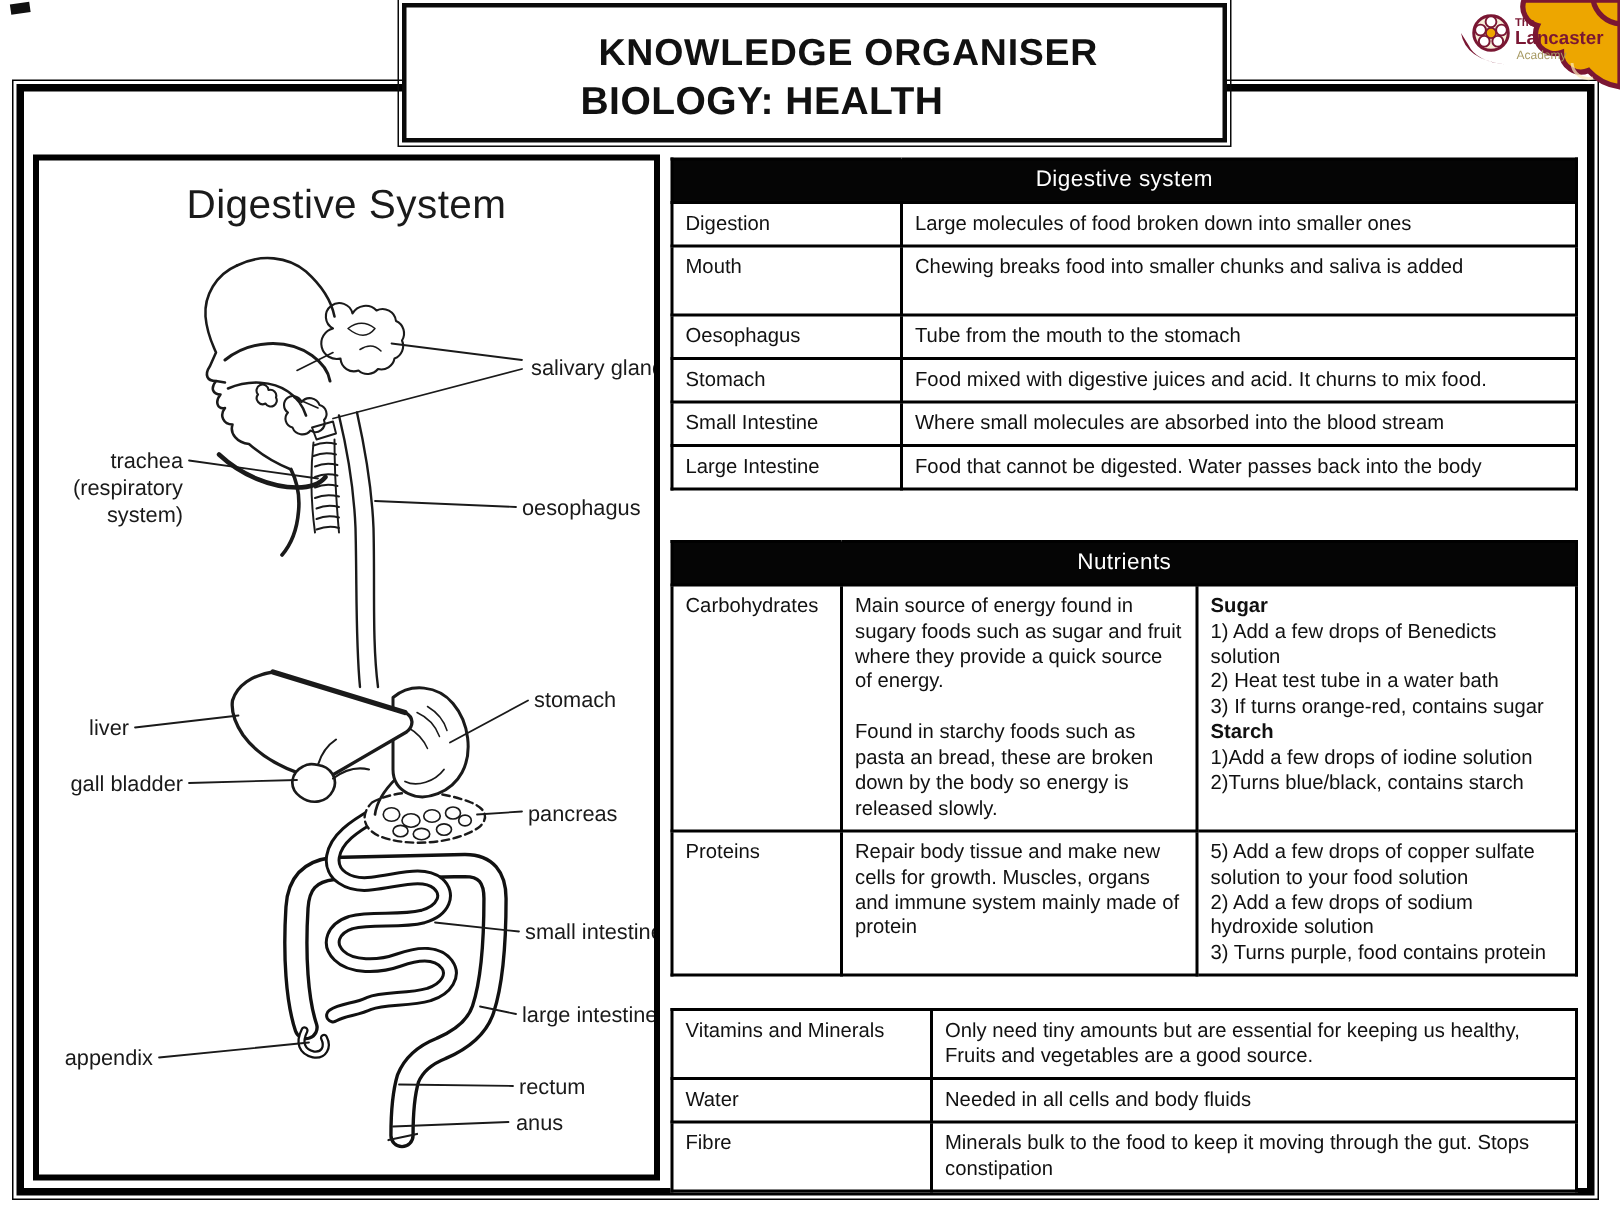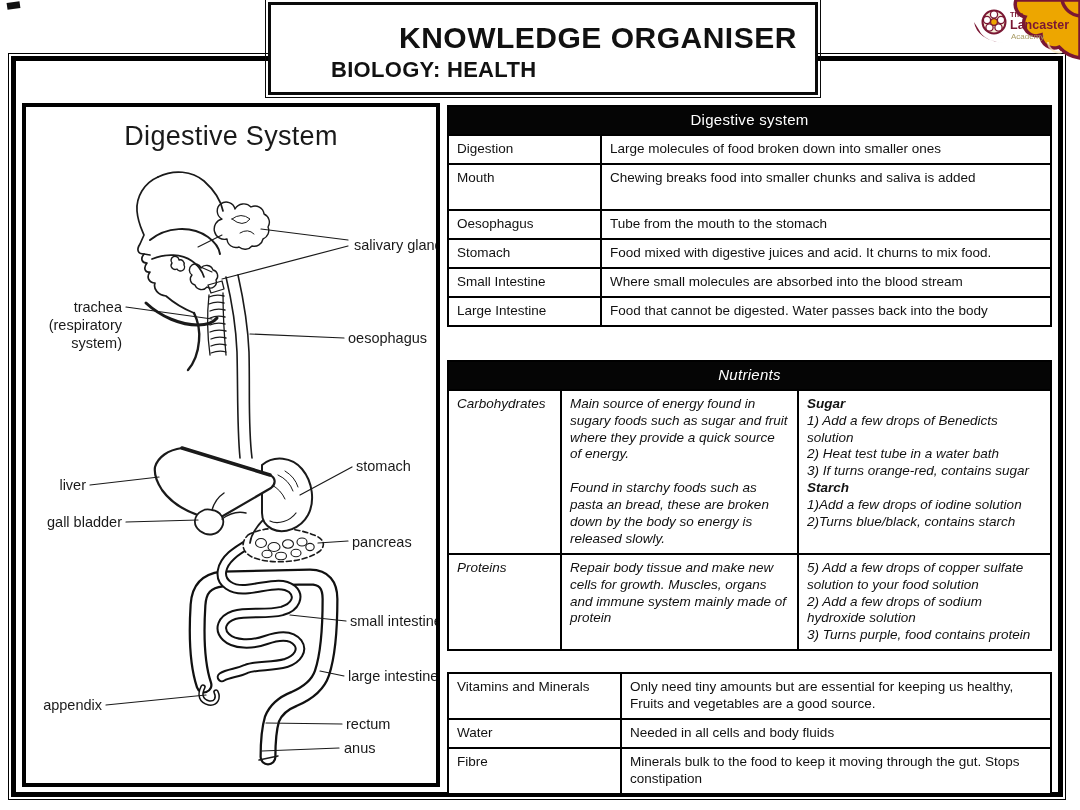--- a/index.html
+++ b/index.html
@@ -10,22 +10,22 @@
   .corner-artifact{position:absolute;left:7px;top:2px;width:13px;height:7px;background:#111;transform:rotate(-8deg);}
   .frame{
     position:absolute;left:11px;top:56px;width:1042px;height:731px;
     border:5px solid #000;outline:1px solid #000;outline-offset:2px;background:#fff;
   }
   .title-box{
     position:absolute;left:268px;top:2px;width:544px;height:87px;
     border:3px solid #0a0a0a;outline:1px solid #0a0a0a;outline-offset:2px;
     background:#fff;z-index:5;box-sizing:content-box;
   }
-  .title-box .t1{margin:16px 0 0 128px;font-size:30px;font-weight:bold;letter-spacing:.5px;}
-  .title-box .t2{margin:2px 0 0 60px;font-size:22px;font-weight:bold;letter-spacing:.3px;}
+  .title-box .t1{margin:16px 0 0 128px;font-size:25px;font-weight:bold;letter-spacing:.5px;}
+  .title-box .t2{margin:2px 0 0 116px;font-size:26px;font-weight:bold;letter-spacing:.3px;}
   .logo{position:absolute;right:0;top:0;width:130px;height:80px;z-index:6;}
   .diagram-panel{
     position:absolute;left:22px;top:103px;width:410px;height:676px;
     border:4px solid #000;background:#fff;z-index:2;
   }
   .diagram-title{
     position:absolute;top:14px;left:0;width:100%;text-align:center;
     font-size:27px;color:#1a1a1a;letter-spacing:.3px;
   }
   .anatomy{position:absolute;left:0;top:0;width:410px;height:676px;}
@@ -33,21 +33,21 @@
   table.ko{
     position:absolute;left:447px;border-collapse:collapse;z-index:2;
     font-size:13.5px;line-height:1.25;background:#fff;table-layout:fixed;
   }
   table.ko td,table.ko th{border:2px solid #000;vertical-align:top;padding:5px 8px;text-align:left;}
   table.ko th.band{
     background:#050505;color:#fff;text-align:center;font-weight:400;
     font-size:15px;letter-spacing:.3px;height:17px;vertical-align:middle;padding:4px;
   }
   #tbl-digestive{top:105px;width:603px;}
-  #tbl-nutrients{top:360px;width:603px;font-style:italic;}
+  #tbl-nutrients{top:360px;width:603px;}
   #tbl-extras{top:672px;width:603px;padding-left:48px;}
   .center-h{text-align:left;font-weight:bold;}
   .step{display:block;}
   .desc-gap{height:17px;}
 </style>
 </head>
 <body>
 
 <div class="corner-artifact"></div>
 <div class="frame"></div>

